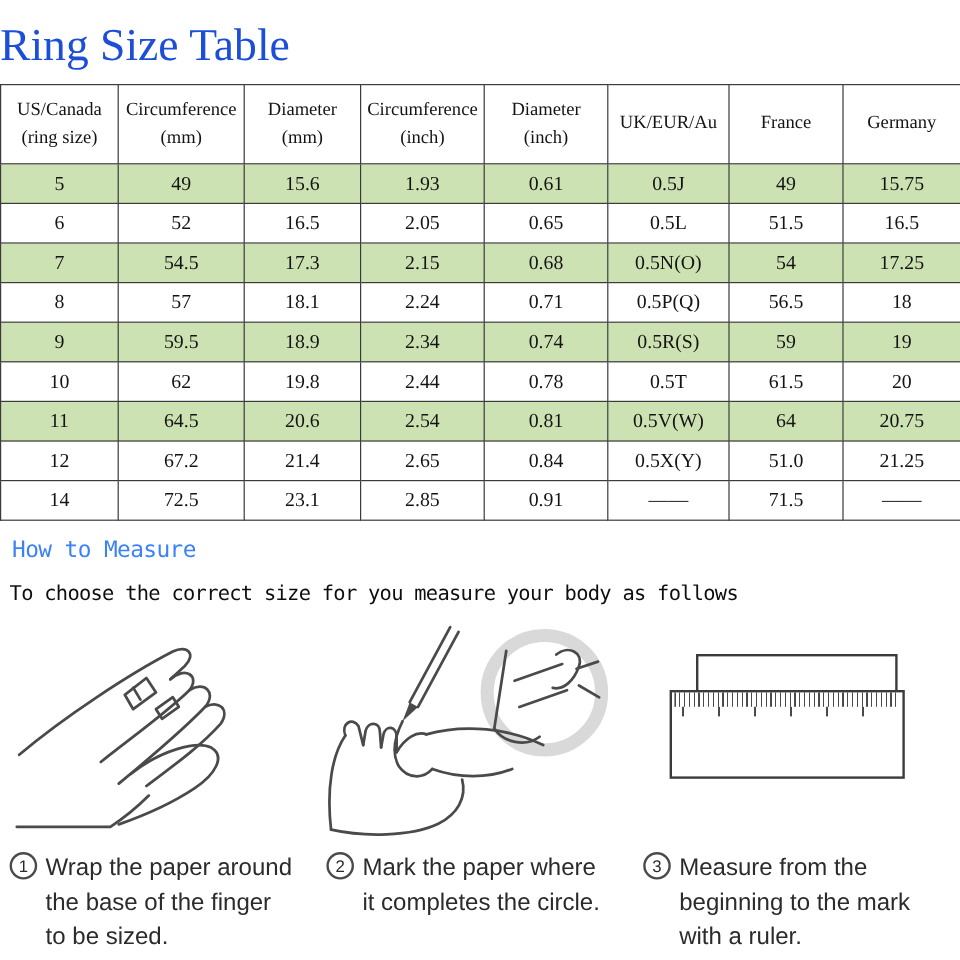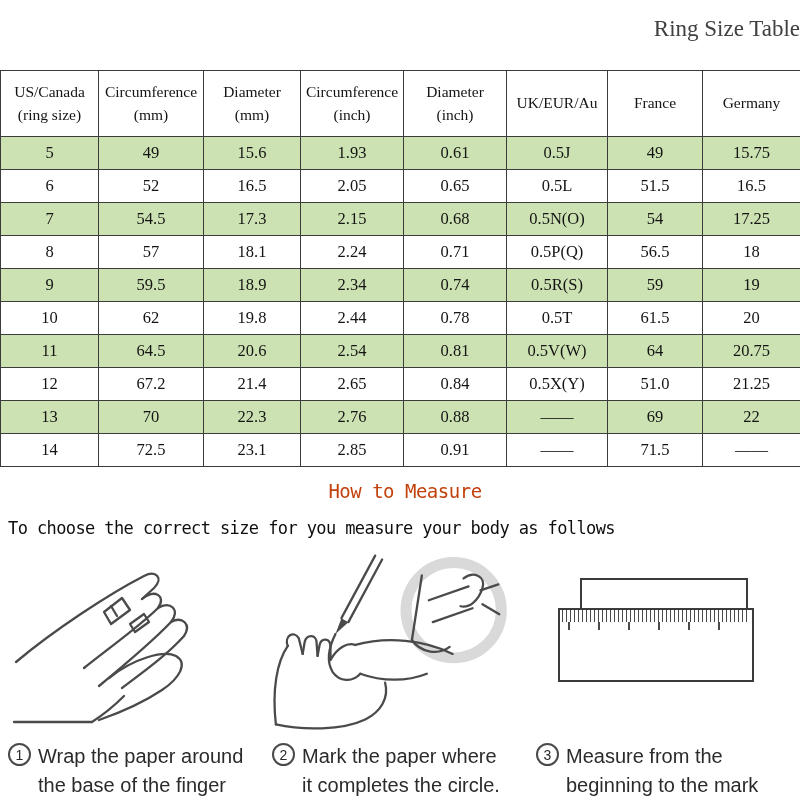--- a/index.html
+++ b/index.html
@@ -2,38 +2,38 @@
 <html><head>
 <meta charset="utf-8">
 <style>
   * { margin: 0; padding: 0; box-sizing: border-box; }
   body { background: #ffffff; font-family: "Liberation Serif", serif; }
   .page {
     position: relative; width: 800px; height: 800px;
     background: #ffffff; overflow: hidden; color: #1a1a1a;
   }
   .title {
-    text-align: right; font-family: "Liberation Serif", serif;
-    font-size: 23px; padding-top: 16px; height: 70px; color: #404040;
+    text-align: left; font-family: "Liberation Serif", serif;
+    font-size: 38px; padding-top: 16px; height: 70px; color: #1d4ed8;
   }
   table.ring-table {
     width: 800px; border-collapse: collapse; table-layout: fixed; padding-left: 20px;
   }
   table.ring-table th, table.ring-table td {
     border: 1.6px solid #3b3b3b; text-align: center; vertical-align: middle;
     font-family: "Liberation Serif", serif; font-weight: normal;
     color: #141414; background: #ffffff;
   }
   table.ring-table th { height: 66px; font-size: 15.5px; line-height: 1.45; }
   table.ring-table td { height: 33px; font-size: 16.5px; }
   table.ring-table tr.green td { background: #cde2b2; }
   .hdr-line { display: block; }
   .measure-heading {
     font-family: "DejaVu Sans Mono", monospace; font-size: 19px;
-    letter-spacing: -0.5px; color: #c2410c; margin: 13px 0 0 10px; text-align: center;
+    letter-spacing: -0.5px; color: #3b82f6; margin: 13px 0 0 10px;
   }
   .measure-subheading {
     font-family: "DejaVu Sans Mono", monospace; font-size: 17px;
     letter-spacing: -0.6px; color: #0e0e0e; margin: 16px 0 12px 8px;
   }
   .figures {
     display: flex; align-items: flex-start; margin-top: 8px; height: 182px;
   }
   .fig { position: relative; }
   .fig-1 { width: 258px; }
@@ -199,30 +199,20 @@
         </tr>
         <tr>
           <td>12</td>
           <td>67.2</td>
           <td>21.4</td>
           <td>2.65</td>
           <td>0.84</td>
           <td>0.5X(Y)</td>
           <td>51.0</td>
           <td>21.25</td>
-        </tr>
-        <tr class="green">
-          <td>13</td>
-          <td>70</td>
-          <td>22.3</td>
-          <td>2.76</td>
-          <td>0.88</td>
-          <td>——</td>
-          <td>69</td>
-          <td>22</td>
         </tr>
         <tr>
           <td>14</td>
           <td>72.5</td>
           <td>23.1</td>
           <td>2.85</td>
           <td>0.91</td>
           <td>——</td>
           <td>71.5</td>
           <td>——</td>

